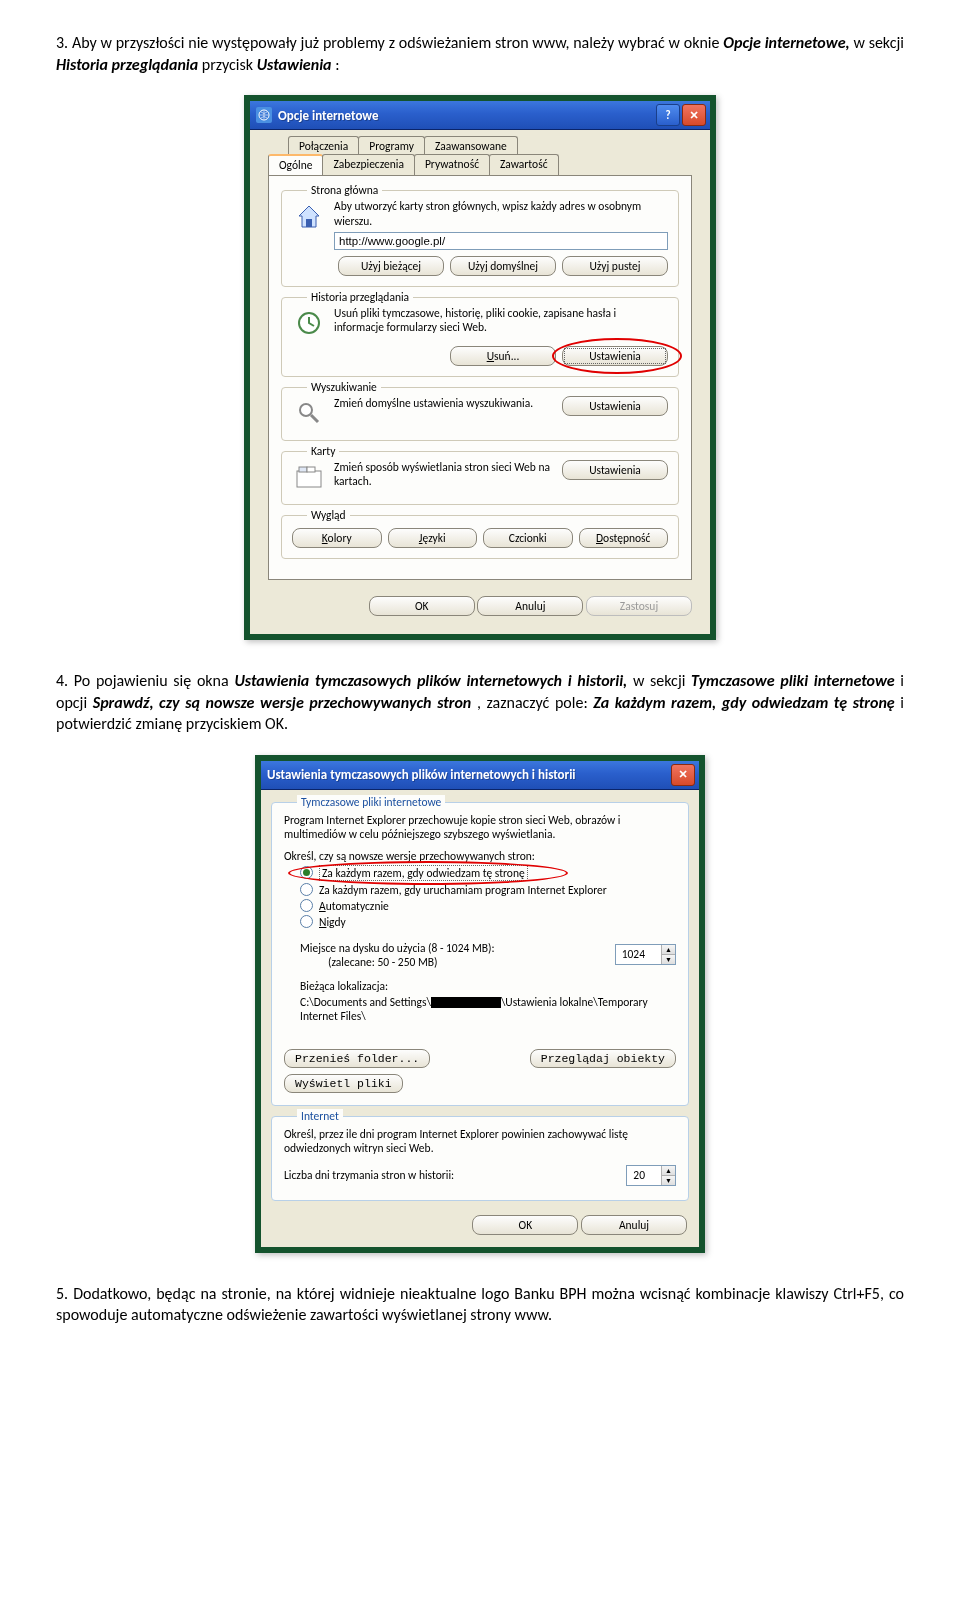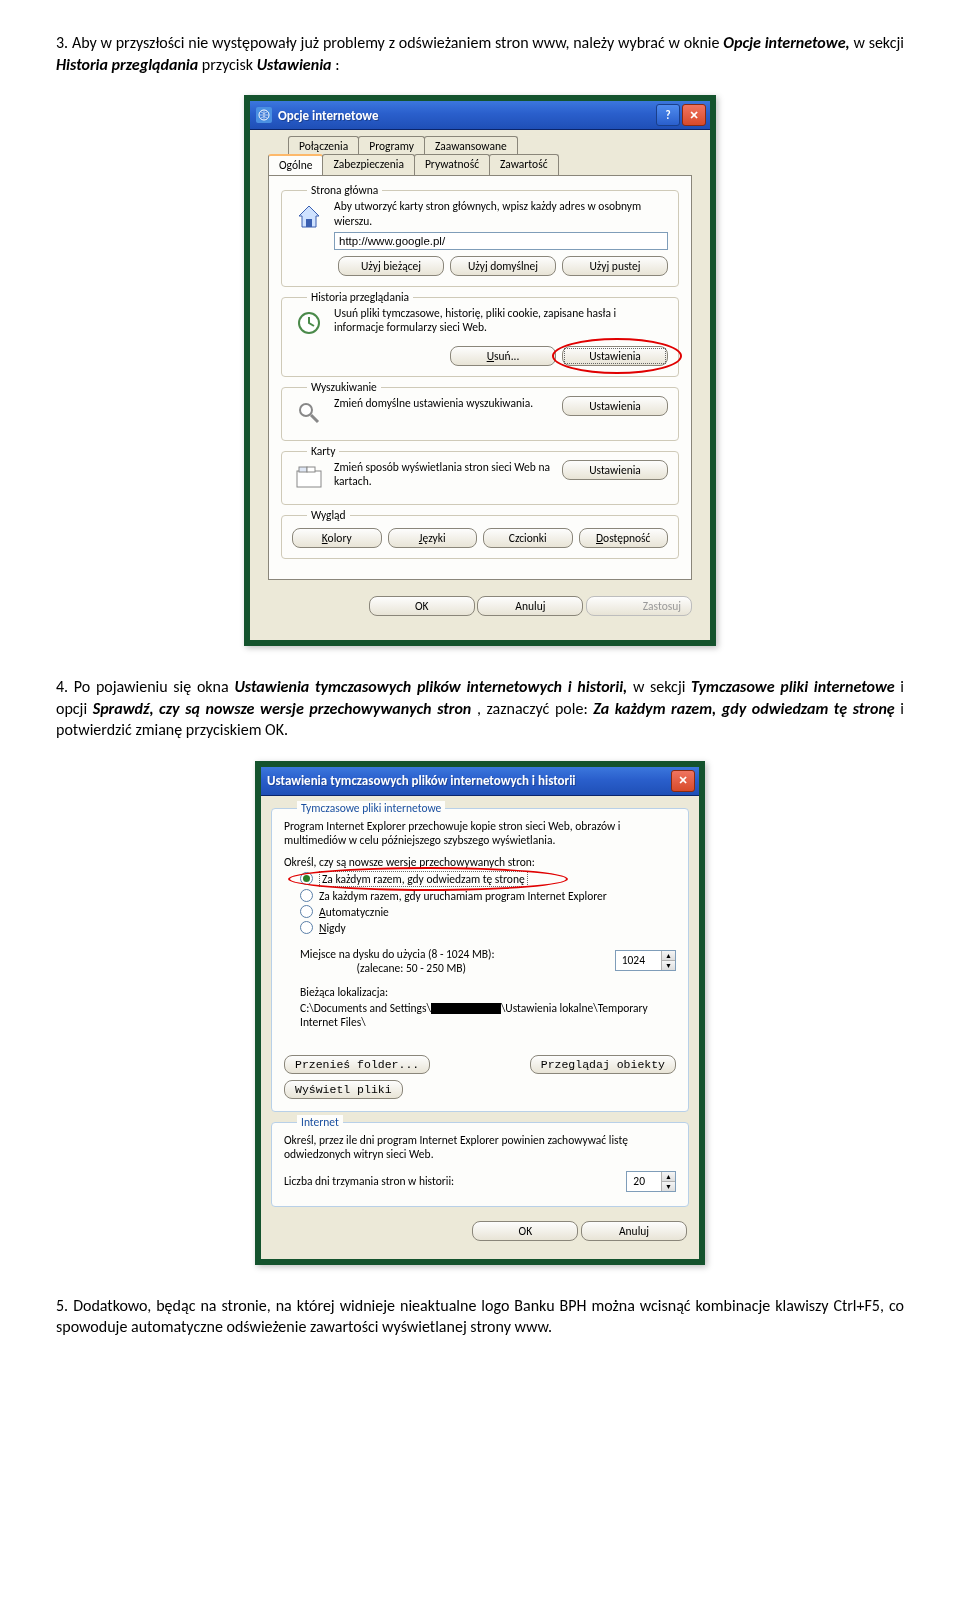--- a/index.html
+++ b/index.html
@@ -47,21 +47,21 @@
     width:16px;height:16px;margin-right:6px;background:#4a90e2;border-radius:2px;
     display:flex;align-items:center;justify-content:center;color:#fff;font-size:10px;
   }
   .tb-buttons { display:flex; gap:2px; }
   .tb-btn {
     width:22px;height:20px;border-radius:3px;display:flex;align-items:center;justify-content:center;
     color:#fff;font-size:11px;font-weight:bold;
   }
   .tb-help { background: linear-gradient(#4f8cef,#2a5fcc); border:1px solid #1a3f8a;}
   .tb-close { background: linear-gradient(#f07460,#d74a2a); border:1px solid #8a2a10;}
-  .client { padding: 6px 10px 16px 10px; font-size:11.5px; color:#000; }
+  .client { padding: 6px 10px 10px 10px; font-size:11.5px; color:#000; }
 
   
   .tabs-row { display:flex; gap:0; padding:0 8px; }
   .tabs-row2 { padding: 0 8px; margin-top:-1px;}
   .tab {
     background:#ece9d8; border:1px solid #8a867a; border-bottom:none;
     border-radius:3px 3px 0 0; padding:2px 10px; font-size:11.5px;
     margin-right:-1px; position:relative;
   }
   .tab.active {
@@ -84,21 +84,21 @@
     background:#fdfdfb; padding:0 4px; font-size:11.5px;
   }
   .group-row { display:flex; align-items:flex-start; gap:8px; }
   .icon-box { width:34px; height:34px; flex:0 0 34px; display:flex; align-items:center; justify-content:center; }
   .desc { flex:1; font-size:11.5px; line-height:1.25; }
   .btn {
     display:inline-block; background: linear-gradient(#fdfdfd,#e8e4d6);
     border:1px solid #8a867a; border-radius:8px; font-size:11.5px;
     padding:2px 10px; text-align:center; min-width:84px;
   }
-  .btn.disabled { color:#9a9a9a; border-color:#bdbdbd;text-align:right; }
+  .btn.disabled { color:#9a9a9a; border-color:#bdbdbd; }
   .btn-row { margin-top:6px; display:flex; justify-content:flex-end; gap:6px; flex-wrap:wrap;}
   .input {
     border:1px solid #7f9db9; background:#fff; padding:2px 4px; font-size:11.5px;
     width:100%; box-sizing:border-box;
   }
   .hr-bottom { margin-top:8px; text-align:right; padding:8px;}
   .four-btn { display:flex; gap:6px; }
   .four-btn .btn { flex:1; min-width:0; }
   .circle {
     position:absolute; border:2px solid #e00000; border-radius:50%;
@@ -108,21 +108,21 @@
   
   .win2 .client { background:#ece9d8; }
   .group2 {
     border:1px solid #b8d0e8; border-radius:4px; padding:10px 12px 12px 12px; margin:6px 0 10px 0;
     background:#fdfdfb; position:relative;
   }
   .group2 > .legend { background:#fdfdfb; color:#1a4f9f; }
   .radio-row { display:flex; align-items:center; gap:6px; margin:2px 0 2px 16px; font-size:11.5px;}
   .radio { width:11px;height:11px;border:1px solid #5a7fa8;border-radius:50%; background:#fff; position:relative;}
   .radio.checked::after { content:""; position:absolute; inset:2px; background:#2a7f2a; border-radius:50%;}
-  .field-row { display:flex; align-items:center; gap:26px; margin:6px 0 2px 16px;text-align:center; }
+  .field-row { display:flex; align-items:center; gap:26px; margin:6px 0 2px 16px; }
   .spinbox { display:inline-flex; align-items:stretch; border:1px solid #7f9db9; background:#fff; }
   .spinbox .num { padding:2px 16px 2px 6px; font-size:11.5px; }
   .spinbox .arrows { width:14px; display:flex; flex-direction:column; }
   .spinbox .ar { flex:1; display:flex;align-items:center;justify-content:center; font-size:7px; background:linear-gradient(#f5f5f5,#dedede); border-left:1px solid #b0b0b0;}
   .spinbox .ar + .ar { border-top:1px solid #b0b0b0;}
   .underline-first::first-letter { text-decoration: underline; }
   .label-sm { font-size:11.5px; }
   .indent { margin-left:28px; }
   .highlight-wrap { position:relative; }
 </style>

